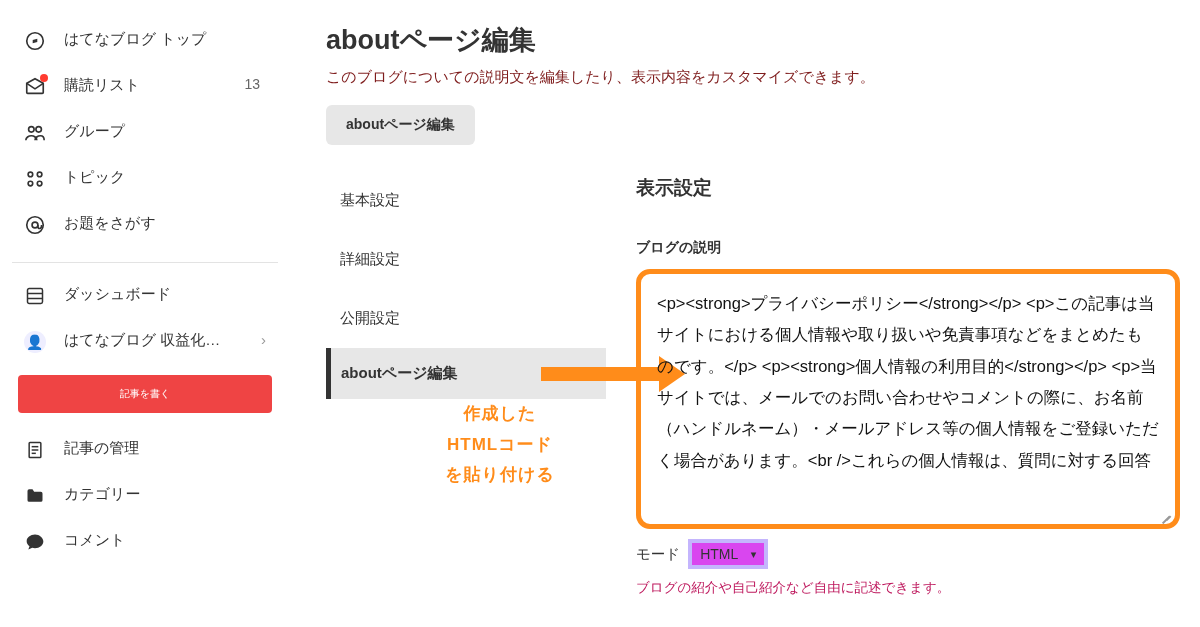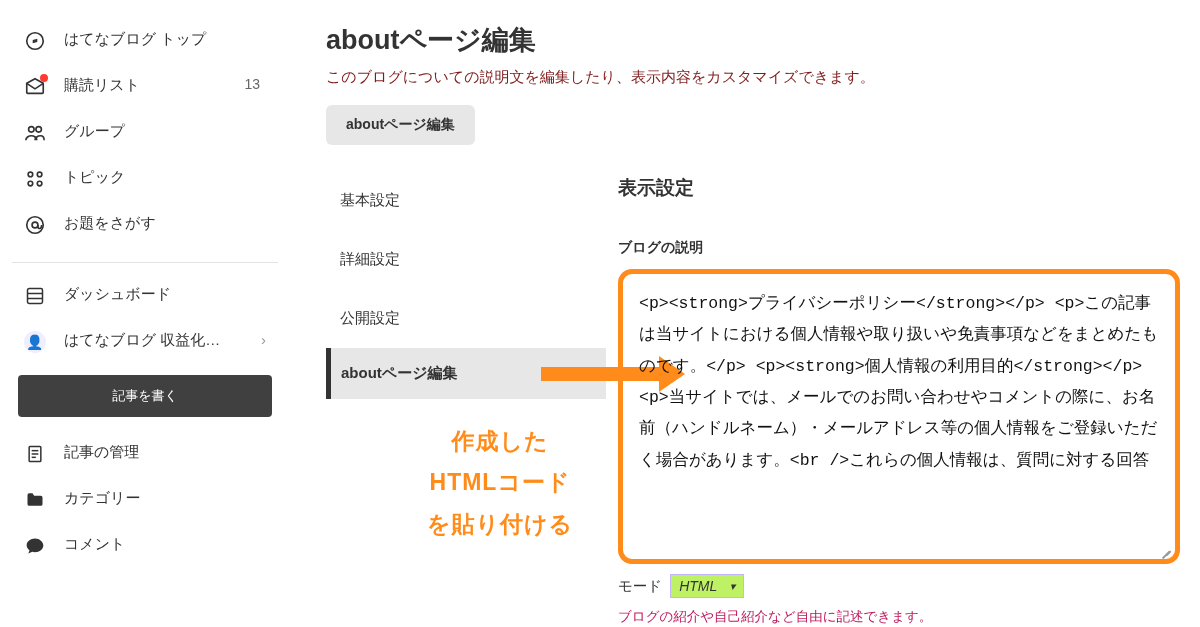--- a/index.html
+++ b/index.html
@@ -30,86 +30,86 @@
   .side-item .badge-dot {
     position:absolute; top:-2px; right:-2px; width:8px; height:8px; background:#ff3b30; border-radius:50%;
   }
   .side-item .count { margin-left:auto; color:#666; font-size:14px; padding-right:6px;}
   .side-sep { border:0; border-top:1px solid #e3e3e3; margin:14px 12px 10px 12px;}
   .side-avatar { width:22px; height:22px; border-radius:50%; background:#eef; display:flex; align-items:center; justify-content:center; font-size:14px;}
   .side-item.trunc .label { white-space:nowrap; overflow:hidden; text-overflow:ellipsis; max-width:170px;}
   .side-item .chev { margin-left:auto; color:#999; }
   .write-btn {
     margin: 10px 18px 14px 18px;
-    background:#404040;
+    background:#ef4444;
     color:#fff;
     text-align:center;
     padding:12px 0;
     border-radius:4px;
-    font-size:13px;
+    font-size:10px;
     font-weight:500;
     cursor:pointer;
   }
   
   .main {
     flex:1;
     padding: 22px 20px 2px 36px;
   }
   .page-title { font-size:27px; font-weight:700; margin-bottom:10px;}
   .page-desc { color:#7f1d1d; font-size:15px; margin-bottom:18px;}
   .view-btn {
     display:inline-block; background:#e7e7e7; color:#333; font-weight:700;
     padding:11px 20px; border-radius:6px; font-size:14px; cursor:pointer;
   }
-  .cols { display:flex; margin-top:26px; gap:12px; align-items:flex-start;}
+  .cols { display:flex; margin-top:26px; gap:30px; align-items:flex-start;}
   
   .subnav { width:280px; }
   .sub-item {
     padding:20px 14px; font-size:15px; color:#333; cursor:pointer;
   }
   .sub-item.active {
     background:#e7e7e7; font-weight:700; border-left:5px solid #333;
     padding:16px 14px 16px 10px;
     position:relative;
   }
   .arrow-stem {
     position:absolute; left:210px; top:50%; transform:translateY(-50%);
     width:120px; height:14px; background:#ff8c1a;
   }
   .arrow-head {
     position:absolute; left:328px; top:50%; transform:translateY(-50%);
     width:0; height:0; border-top:18px solid transparent; border-bottom:18px solid transparent;
     border-left:26px solid #ff8c1a;
   }
   .annot {
-    margin-top:22px; padding-left:68px; color:#ff8c1a; font-weight:700; font-size:23px;
+    padding-left:68px; color:#ff8c1a; font-weight:700; font-size:17px;
     line-height:1.8; text-align:center; letter-spacing:1px;
   }
   
   .panel { flex:1; min-width:0;}
   .panel-title { font-size:19px; font-weight:700; margin-bottom:38px; margin-top:4px;}
   .field-label { font-size:14px; font-weight:700; margin-bottom:12px;}
   .codebox {
     border:5px solid #ff8c1a; border-radius:14px;
     padding:14px 16px 14px 16px;
     font-size:16.5px; line-height:1.9; color:#111;
-    height:295px; overflow:hidden;
-    font-family: Liberation Mono, monospace;
+    height:260px; overflow:hidden;
+    font-family: Liberation Sans, sans-serif;
     position:relative; white-space:normal; word-break:break-all;
   }
   .codebox .resize {
     position:absolute; right:4px; bottom:2px; width:12px; height:12px;
   }
   .codebox .resize::before, .codebox .resize::after {
     content:""; position:absolute; background:#999;
   }
   .codebox .resize::before { width:10px; height:1.5px; bottom:2px; right:0; transform:rotate(-45deg);}
   .codebox .resize::after  { width:6px;  height:1.5px; bottom:2px; right:0; transform:rotate(-45deg); transform-origin:right bottom; margin-bottom:4px;}
   .mode-row { margin-top:10px; font-size:14.5px; display:flex; align-items:center; gap:8px;}
-  .mode-select { border:1px solid #c4b5fd; padding:3px 26px 3px 8px; font-size:14px; background:#bef264; position:relative;font-style:italic;}
+  .mode-select { border:4px solid #c4b5fd; padding:3px 26px 3px 8px; font-size:14px; background:#d946ef; position:relative;}
   .mode-select .caret { position:absolute; right:8px; top:50%; transform:translateY(-50%); font-size:11px;}
   .hint { color:#be185d; font-size:13.5px; margin-top:10px;}
 </style>
 </head>
 <body>
 
 <nav class="sidebar">
 
   <div class="side-item">
     <span class="icon">

